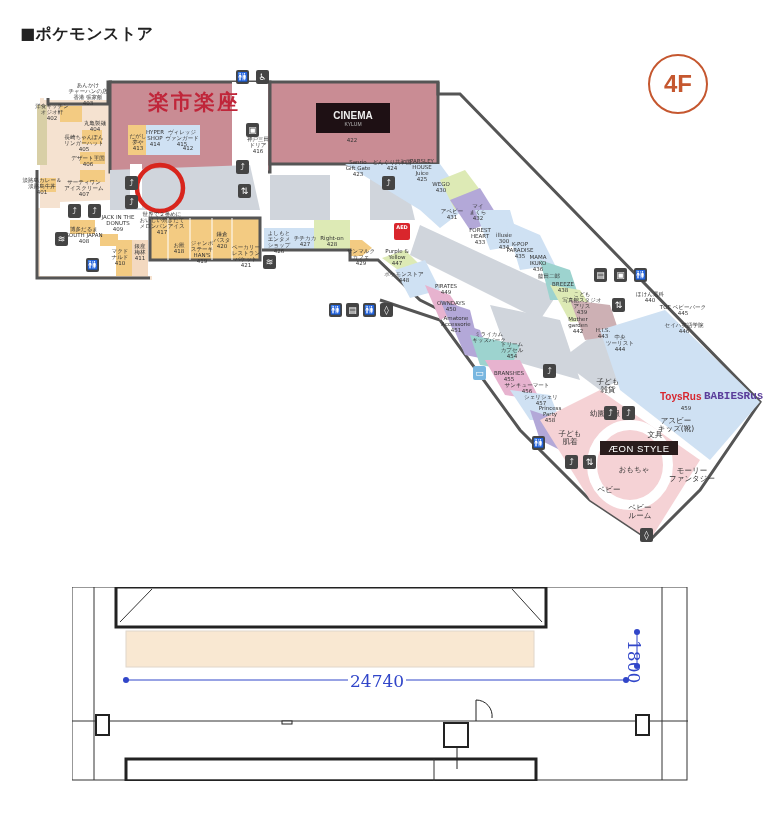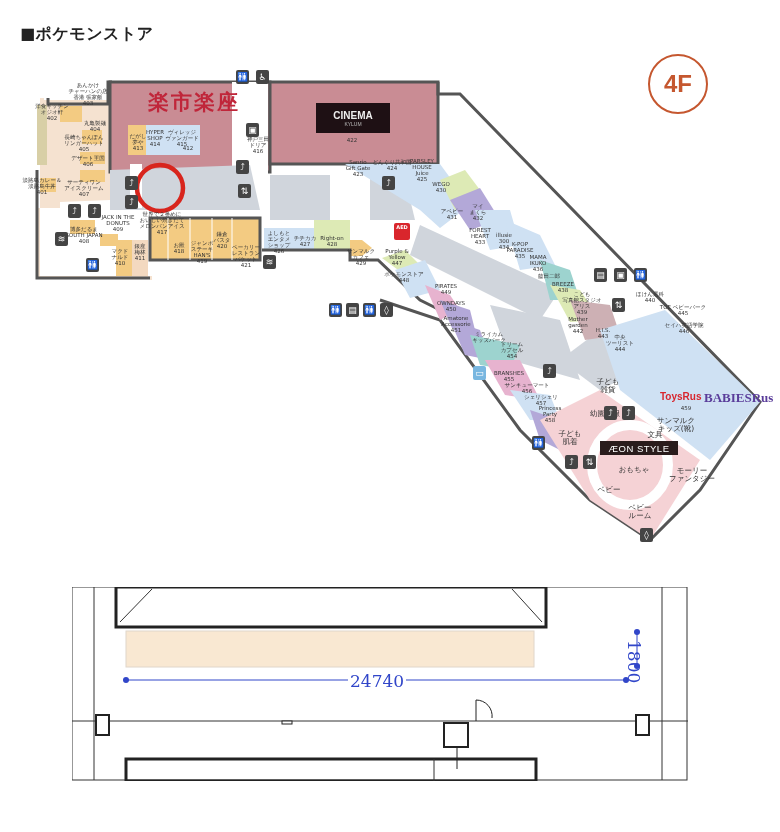--- a/index.html
+++ b/index.html
@@ -9,21 +9,21 @@
   .map{position:absolute;left:0;top:60px;width:780px;height:500px;}
   .map svg{position:absolute;left:0;top:0;}
   .lbl{position:absolute;font-size:5.5px;line-height:6px;color:#333;text-align:center;white-space:pre;transform:translate(-50%,-50%);font-family:"DejaVu Sans",sans-serif;}
   .lbl.big{font-size:7.5px;line-height:8px;}
   .ico{position:absolute;width:13px;height:14px;background:#444;color:#fff;border-radius:2px;font-size:9px;line-height:14px;text-align:center;font-family:"DejaVu Sans",sans-serif;}
   .rakuichi{position:absolute;left:148px;top:28px;color:#c0263a;font-size:21px;font-weight:bold;letter-spacing:2px;font-family:Liberation Serif, serif;}
   .cinema{position:absolute;left:316px;top:43px;width:74px;height:30px;background:#1e1014;color:#eee;font-size:10px;font-weight:bold;display:flex;flex-direction:column;align-items:center;justify-content:center;font-family:"Liberation Sans",sans-serif;}
   .cinema small{font-size:5px;font-weight:normal;color:#bbb;}
   .aeon{position:absolute;left:600px;top:381px;width:78px;height:14px;background:#2a1c1c;color:#fff;font-size:9.5px;display:flex;align-items:center;justify-content:center;letter-spacing:0.5px;font-family:"Liberation Sans",sans-serif;}
   .toys{position:absolute;left:660px;top:316px;color:#d8262e;font-weight:bold;font-size:10px;font-family:"Liberation Sans",sans-serif;margin-top:15px;}
-  .babies{position:absolute;left:660px;top:330px;color:#5a3d9a;font-weight:bold;font-size:13px;font-family:Liberation Serif, serif;padding-left:44px;}
+  .babies{position:absolute;left:660px;top:330px;color:#5a3d9a;font-weight:bold;font-size:11px;font-family:Liberation Mono, monospace;padding-left:44px;}
   .aed{position:absolute;left:394px;top:163px;width:16px;height:17px;background:#d9262c;color:#fff;font-size:5px;font-weight:bold;text-align:center;line-height:8px;border-radius:2px;}
   .plan{position:absolute;left:72px;top:587px;width:616px;height:194px;}
   .dim-h{position:absolute;left:348px;top:671px;font-size:17px;color:#3146c9;font-family:"DejaVu Serif",serif;background:#fff;padding:0 2px;}
   .dim-v{position:absolute;left:644px;top:640px;font-size:17px;color:#3146c9;font-family:"DejaVu Serif",serif;transform:rotate(90deg);transform-origin:left top;}
 </style>
 </head>
 <body>
 
 <div class="title">■ポケモンストア</div>
 <div class="floor-badge">4F</div>
@@ -262,21 +262,21 @@
   <div class="lbl big" style="left:608px;top:326px;">子ども
 雑貨</div>
   <div class="lbl big" style="left:570px;top:378px;">子ども
 肌着</div>
   <div class="lbl big" style="left:605px;top:354px;">幼園児服</div>
   <div class="lbl big" style="left:655px;top:375px;font-family:Liberation Mono, monospace;">文具</div>
   <div class="lbl big" style="left:634px;top:410px;">おもちゃ</div>
   <div class="lbl big" style="left:609px;top:430px;">ベビー</div>
   <div class="lbl big" style="left:640px;top:452px;">ベビー
 ルーム</div>
-  <div class="lbl big" style="left:676px;top:365px;">サンマルク
+  <div class="lbl big" style="left:676px;top:365px;">アスビー
 キッズ(靴)</div>
   <div class="lbl big" style="left:692px;top:415px;text-align:center;">モーリー
 ファンタジー</div>
 
   <div class="aeon">ÆON STYLE</div>
   <div class="toys">ToysRus</div>
   <div class="babies">BABIESRus</div>
   <div class="lbl" style="left:686px;top:348px;">459</div>
 
   <div class="aed">AED</div>

